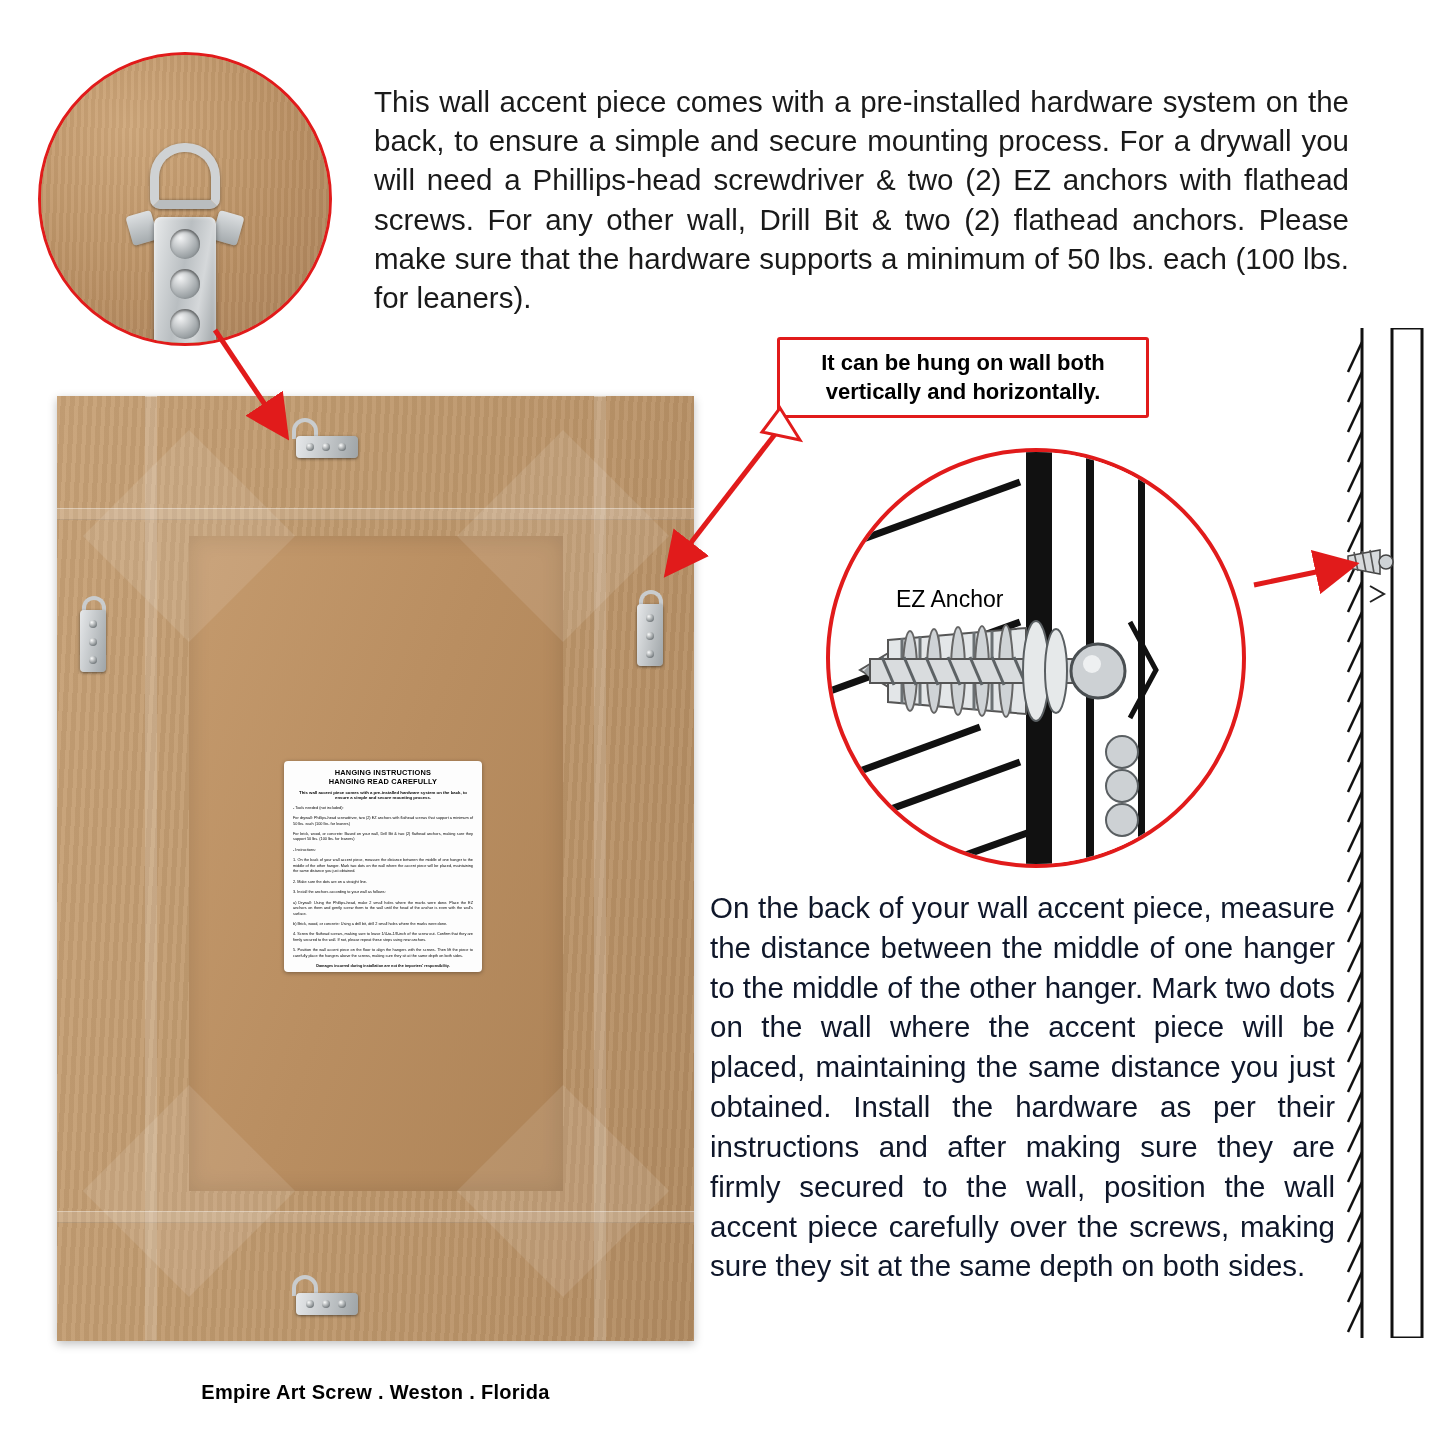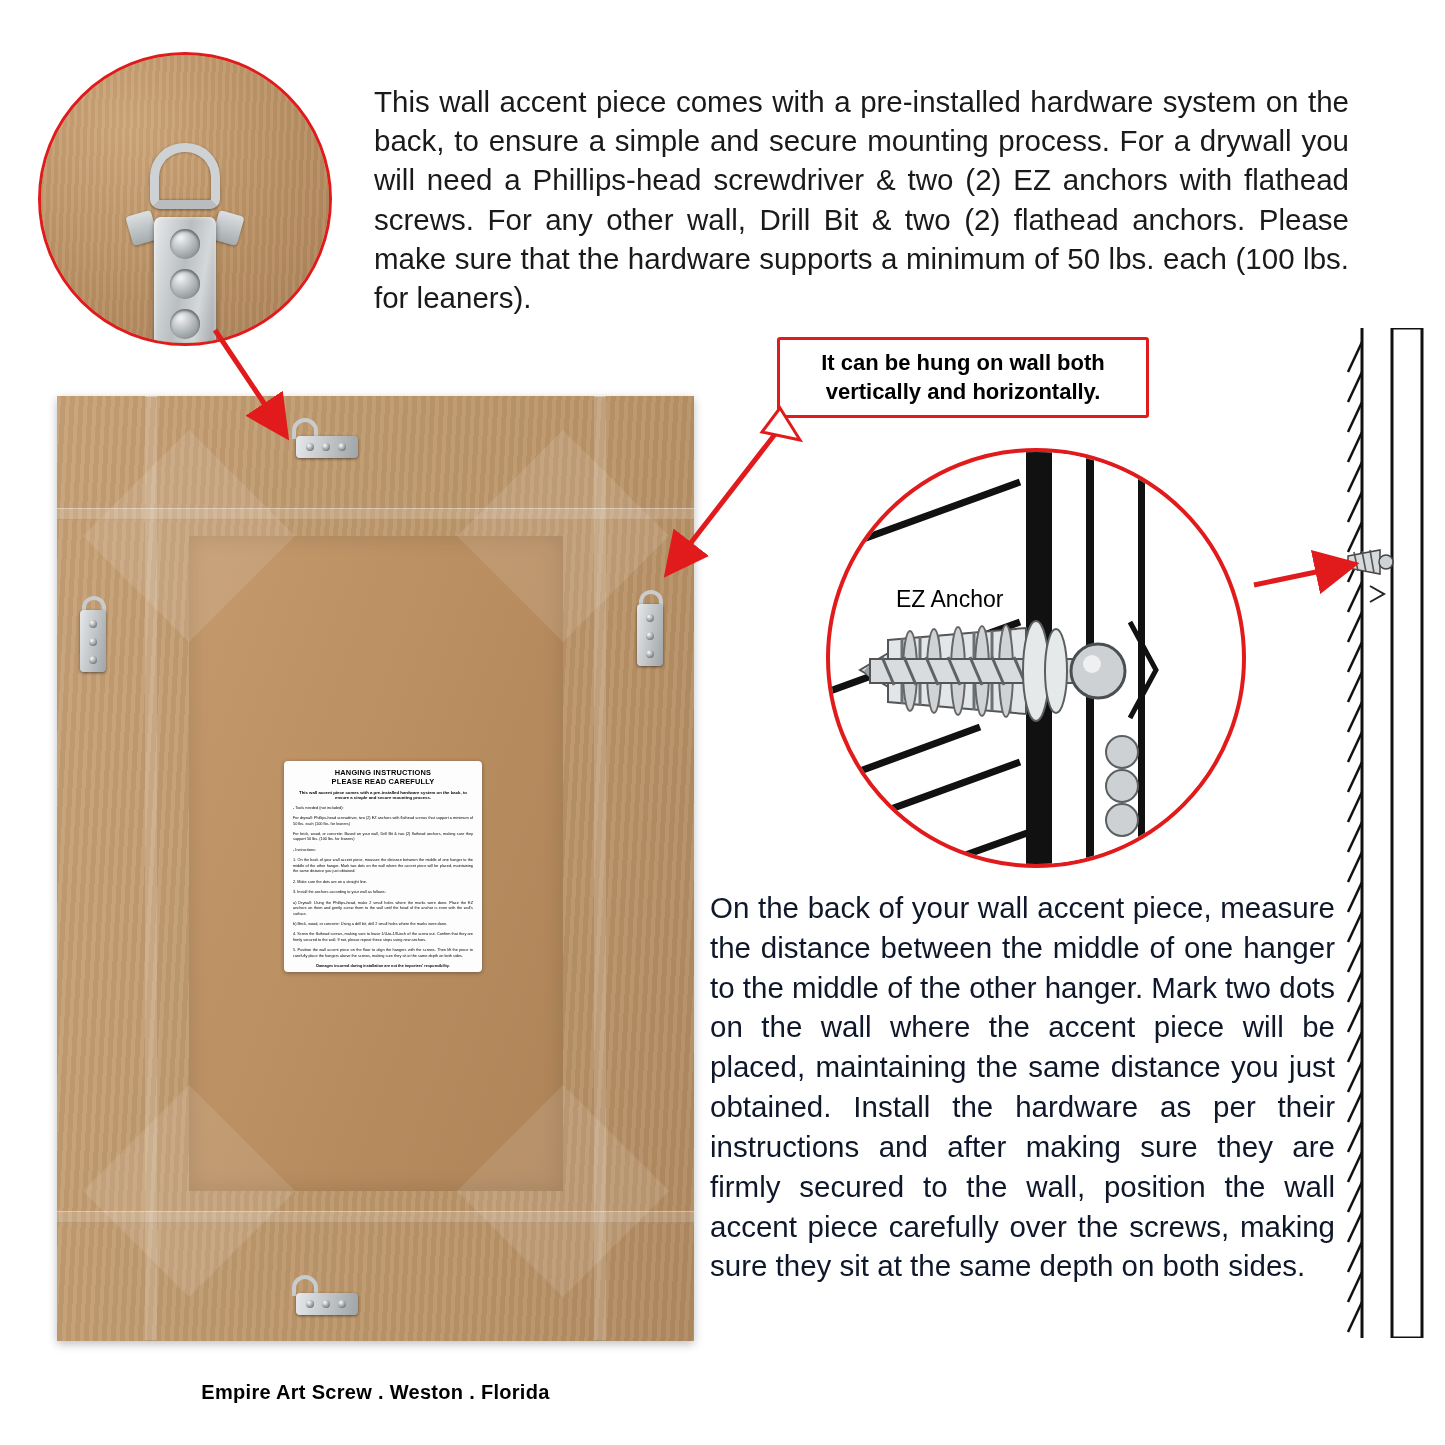--- a/index.html
+++ b/index.html
@@ -355,21 +355,21 @@
 <div class="hanger hanger-right">
   <div class="ring-s"></div>
     <div class="plate-s"></div>
   <div class="dot d1"></div>
     <div class="dot d2"></div>
     <div class="dot d3"></div>
 </div>
 
 <div class="sticker">
   <div class="st-title">HANGING INSTRUCTIONS</div>
-  <div class="st-title">PLEASE READ CAREFULLY</div>
+  <div class="st-title">HANGING READ CAREFULLY</div>
   <div class="st-sub">This wall accent piece comes with a pre-installed hardware system on the back, to ensure a simple and secure mounting process.</div>
   <div class="st-body">- Tools needed (not included):</div>
   <div class="st-body">For drywall: Phillips-head screwdriver, two (2) EZ anchors with flathead screws that support a minimum of 50 lbs. each (100 lbs. for leaners)</div>
   <div class="st-body">For brick, wood, or concrete: Based on your wall, Drill Bit &amp; two (2) flathead anchors, making sure they support 50 lbs. (100 lbs. for leaners)</div>
   <div class="st-body">- Instructions:</div>
   <div class="st-body">1. On the back of your wall accent piece, measure the distance between the middle of one hanger to the middle of the other hanger. Mark two dots on the wall where the accent piece will be placed, maintaining the same distance you just obtained.</div>
   <div class="st-body">2. Make sure the dots are on a straight line.</div>
   <div class="st-body">3. Install the anchors according to your wall as follows:</div>
   <div class="st-body">a) Drywall:  Using the Phillips-head, make 2 small holes where the marks were done. Place the EZ anchors on them and gently screw them to the wall until the head of the anchor is even with the wall's surface.</div>
   <div class="st-body">b) Brick, wood, or concrete: Using a drill bit, drill 2 small holes where the marks were done.</div>

